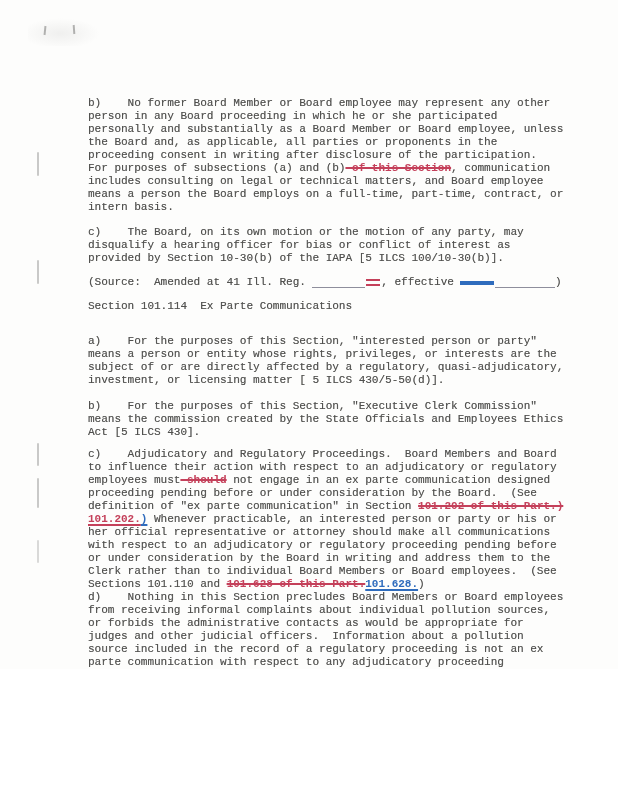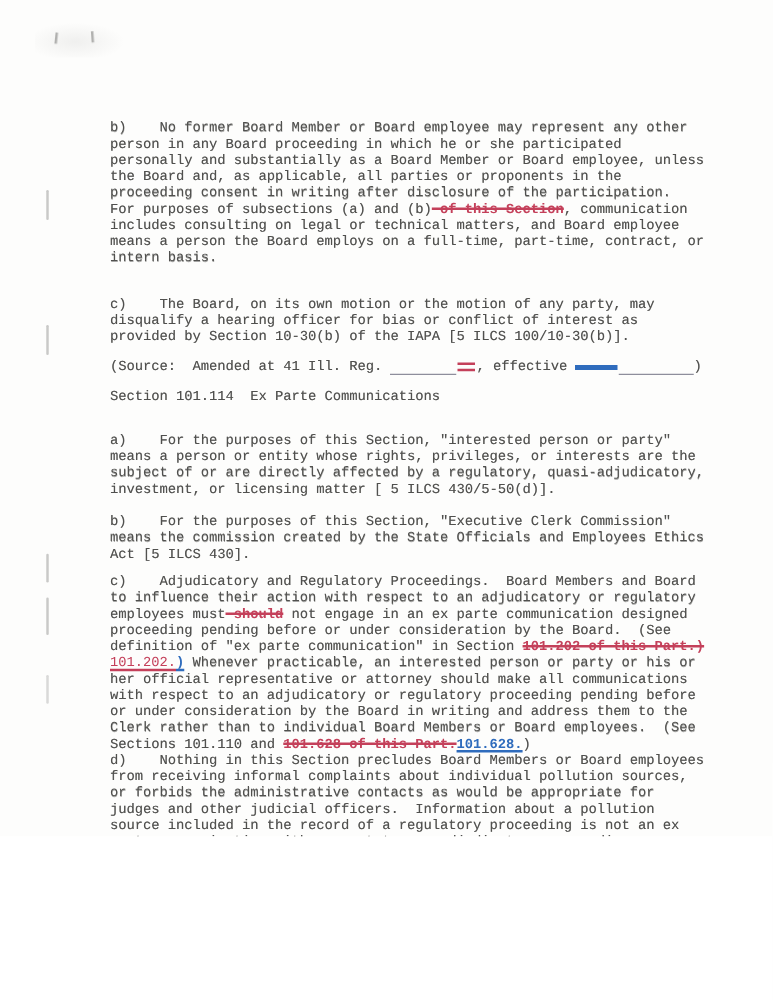--- a/index.html
+++ b/index.html
@@ -15,21 +15,21 @@
     width:618px;height:800px;background:#ffffff;
     font-family:"Liberation Mono","DejaVu Sans Mono",monospace;
   }
   .page{
     position:relative;width:618px;height:669px;overflow:hidden;
     background:var(--paper);
   }
   main{position:absolute;left:88px;top:97px;}
   .block{margin-top:10px;}
   .block:nth-child(1){margin-top:0;}
-  .block:nth-child(2){margin-top:24px;}
+  .block:nth-child(2){margin-top:12px;}
   .block:nth-child(3){margin-top:11px;}
   .block:nth-child(4){margin-top:11px;}
   .block:nth-child(5){margin-top:22px;}
   .block:nth-child(6){margin-top:13px;}
   .block:nth-child(7){margin-top:9px;}
   .block:nth-child(8){margin-top:0;}
   .line{
     white-space:pre;
     font-size:11px;line-height:13px;color:var(--ink);
     text-shadow:0.2px 0.2px 0.35px rgba(80,80,78,0.5);
@@ -37,21 +37,21 @@
   
   .sr{
     color:var(--red);font-weight:bold;
     text-decoration:line-through;
     text-decoration-thickness:1.5px;
     text-shadow:none;
     margin-top:20px;
   }
   
   .nr{
-    color:var(--red);font-weight:normal;
+    color:var(--red);font-weight:bold;
     text-decoration:underline;
     text-decoration-thickness:1.5px;
     text-underline-offset:2px;
     text-shadow:none;
     margin-top:22px;
   }
   
   .nb{
     color:var(--blue);font-weight:bold;
     text-decoration:underline;

